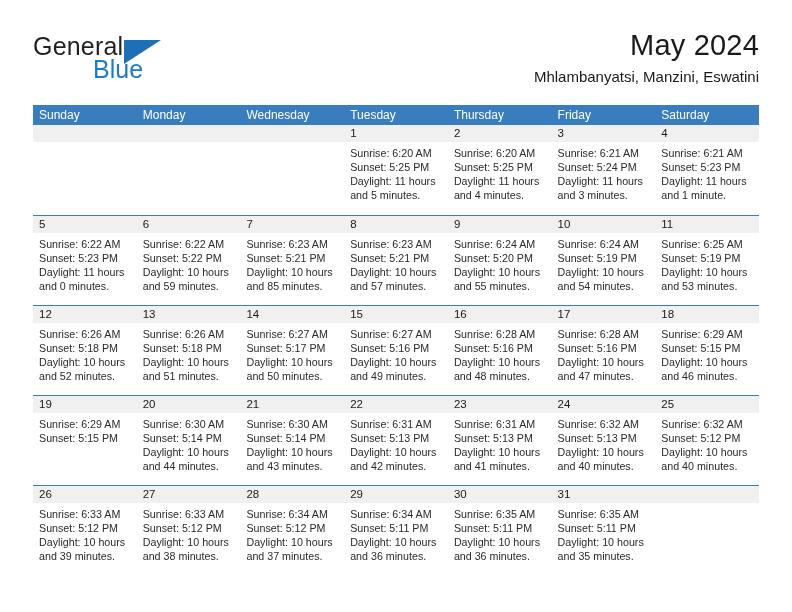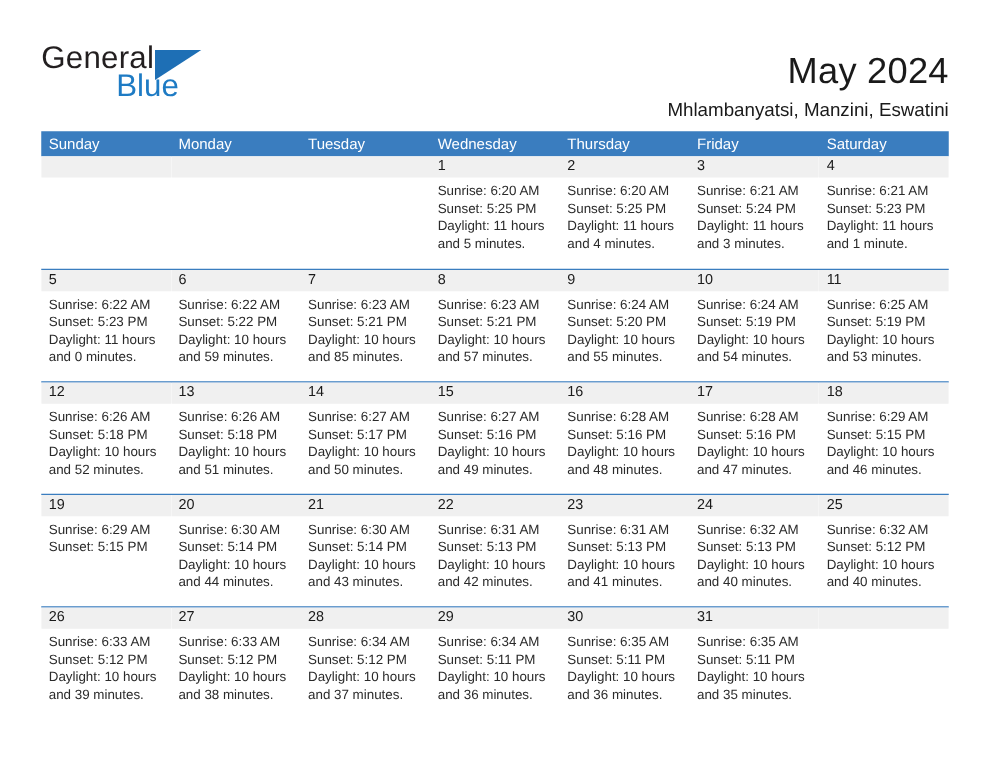--- a/index.html
+++ b/index.html
@@ -60,21 +60,21 @@
     top: 8px;
     width: 0;
     height: 0;
     border-left: 37px solid #1e6fb5;
     border-bottom: 24px solid transparent;
   }
 
   .title-block {
     position: absolute;
     right: 0;
-    top: 12px;
+    top: 0;
     text-align: right;
   }
   .cal-title {
     font-size: 29px;
     font-weight: normal;
     color: #1a1a1a;
     line-height: 34px;
     letter-spacing: 0.2px;
   }
   .cal-subtitle {
@@ -164,22 +164,22 @@
       <div class="cal-title">May 2024</div>
       <div class="cal-subtitle">Mhlambanyatsi, Manzini, Eswatini</div>
     </div>
 
   </div>
 
   <div class="calendar">
     <div class="dow-row">
       <div class="dow">Sunday</div>
       <div class="dow">Monday</div>
+      <div class="dow">Wednesday</div>
       <div class="dow">Tuesday</div>
-      <div class="dow">Wednesday</div>
       <div class="dow">Thursday</div>
       <div class="dow">Friday</div>
       <div class="dow">Saturday</div>
     </div>
     <div id="weeks-container">
         <div class="week">
           <div class="cell empty">
             <div class="daynum"></div>
           </div>
           <div class="cell empty">

